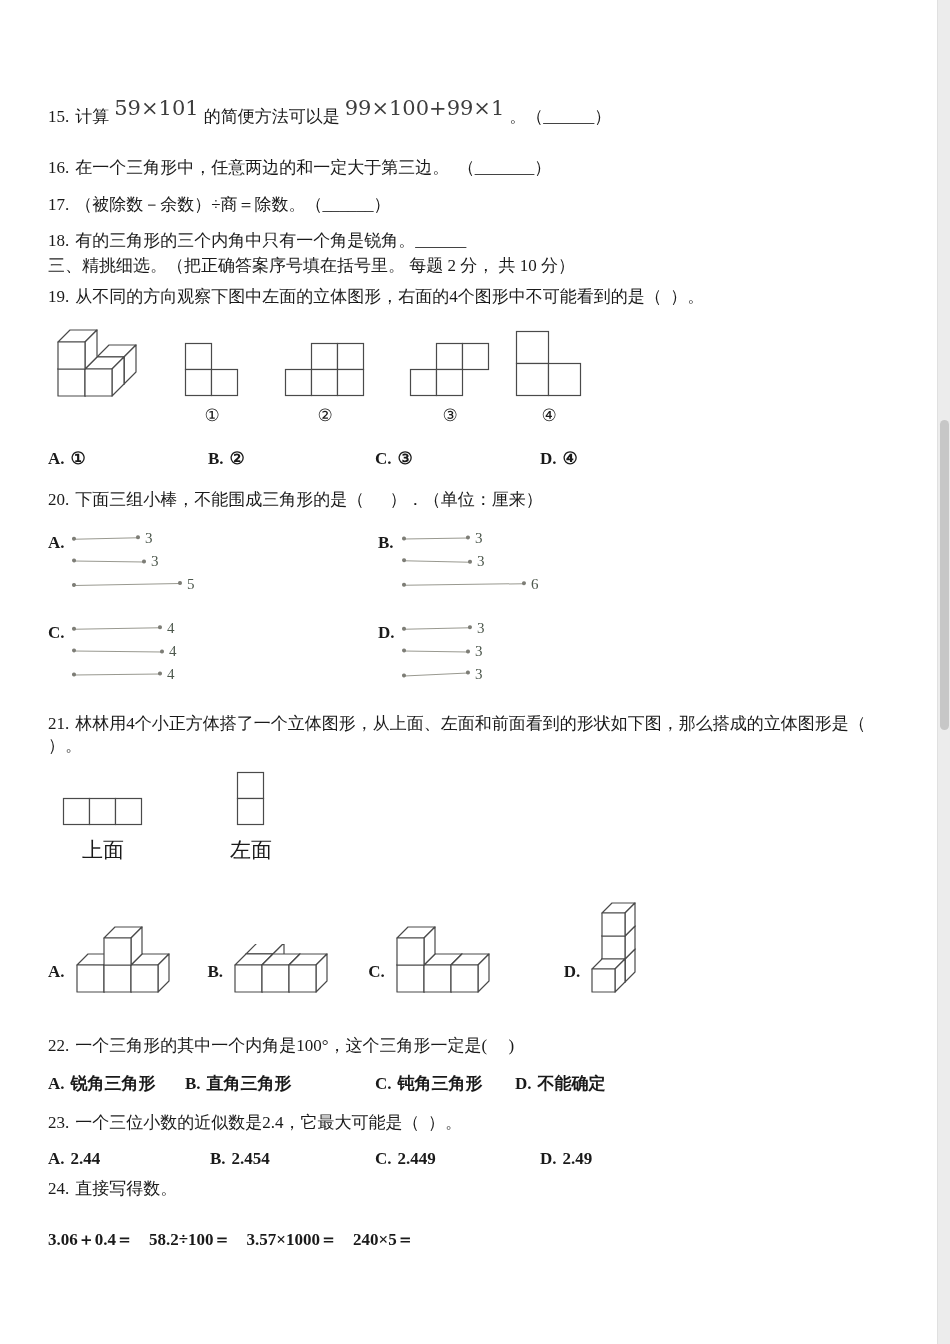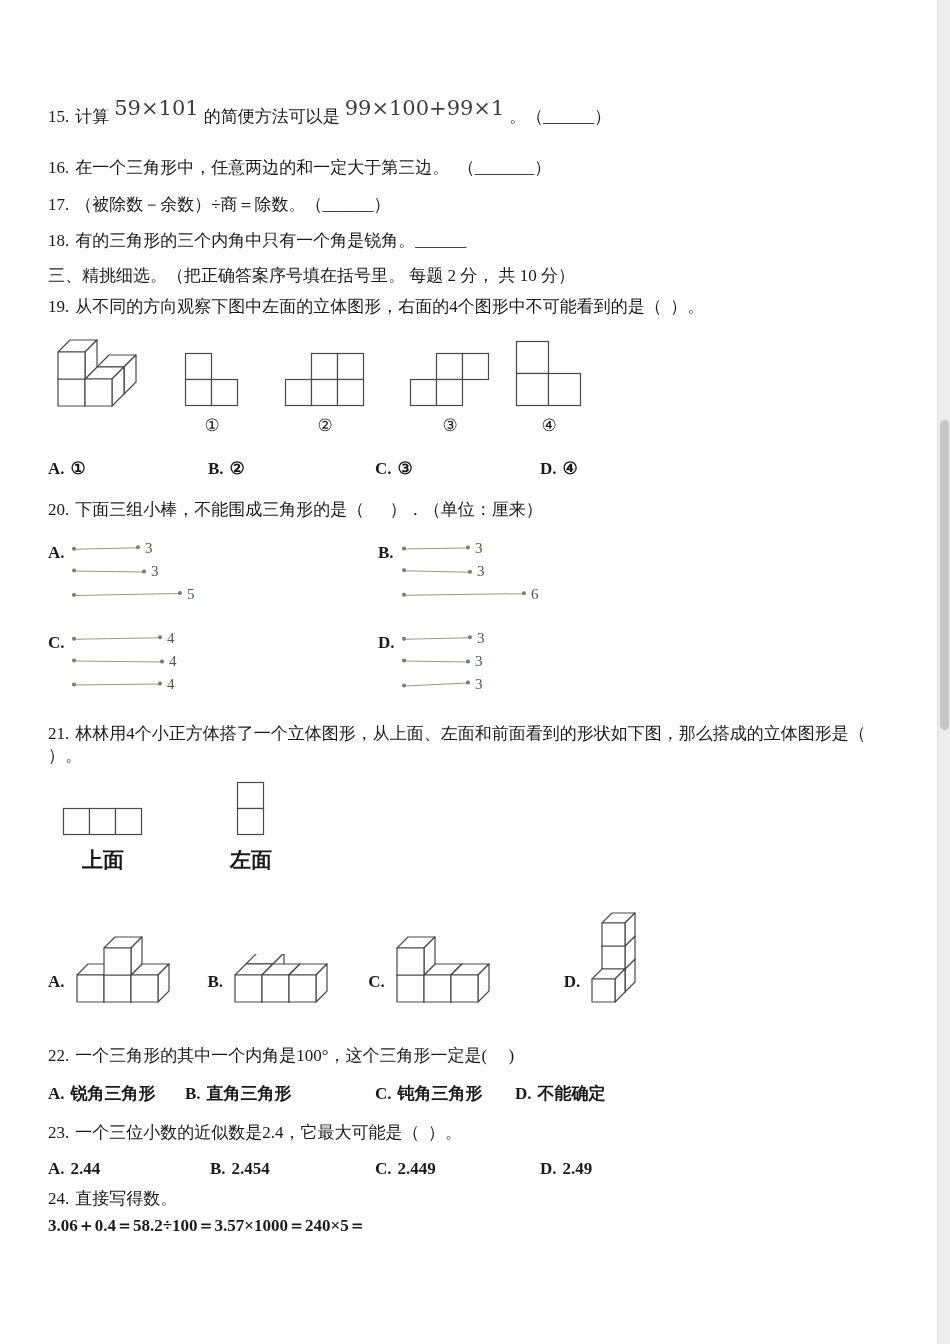--- a/index.html
+++ b/index.html
@@ -13,21 +13,21 @@
   .t { white-space:pre-wrap; }
   .qnum { margin-right:6px; }
   .formula {
     font-family:"DejaVu Serif","Liberation Serif",serif;
     font-size:21px; color:#3d3d3d; position:relative; top:-7px; margin:0 5px;
   }
   
   .figrow { display:flex; align-items:flex-end; }
   .figcol { display:flex; flex-direction:column; align-items:center; justify-content:flex-end; }
   .figlabel { text-align:center; font-size:17px; margin-top:7px; }
-  .viewlabel { text-align:left; font-size:21px; margin-top:9px;font-weight:bold; }
+  .viewlabel { text-align:left; font-size:21px; margin-top:9px; }
   svg.flat rect, svg.cubes polygon { fill:#ffffff; stroke:#4a4a4a; stroke-width:1.2; }
   svg.cubes polygon { stroke-linejoin:round; }
   
   .optrow { display:flex; font-weight:bold; }
   .opt { display:inline-block; }
   .optlabel { font-weight:bold; }
   .optval { margin-left:6px; }
   
   .stickgrid { display:grid; grid-template-columns:330px auto; row-gap:32px; }
   .stickgroup { display:flex; align-items:flex-start; }
@@ -70,21 +70,21 @@
     </p>
 
     <p class="qline" style="margin-top:15px">
       <span class="t qnum">17.</span><span class="t">（被除数－余数）÷商＝除数。（______）</span>
     </p>
 
     <p class="qline" style="margin-top:14px">
       <span class="t qnum">18.</span><span class="t">有的三角形的三个内角中只有一个角是锐角。______</span>
     </p>
 
-    <p class="qline" style="margin-top:12px">
+    <p class="qline" style="margin-top:2px">
       <span class="t">三、精挑细选。（把正确答案序号填在括号里。 每题 2 分， 共 10 分）</span>
     </p>
 
     <p class="qline" style="margin-top:9px">
       <span class="t qnum">19.</span><span class="t">从不同的方向观察下图中左面的立体图形，右面的4个图形中不可能看到的是（  ）。</span>
     </p>
 
     <div class="figrow" style="margin-top:16px">
       <svg id="fig-q19-solid" class="cubes" width="88" height="78" style="margin-left:6px; margin-bottom:24px">
           <polygon points="43,33 55,21 82,21 70,33"></polygon>
@@ -340,21 +340,21 @@
       <span class="opt" style="width:165px"><span class="t">B.</span><span class="t optval">2.454</span></span>
       <span class="opt" style="width:165px"><span class="t">C.</span><span class="t optval">2.449</span></span>
       <span class="opt"><span class="t">D.</span><span class="t optval">2.49</span></span>
     </div>
 
 
     <p class="qline" style="margin-top:9px">
       <span class="t qnum">24.</span><span class="t">直接写得数。</span>
     </p>
 
-    <div class="optrow" style="margin-top:4px; ">
+    <div class="optrow" style="margin-top:28px; gap:16px">
       <span class="opt t">3.06＋0.4＝</span>
       <span class="opt t">58.2÷100＝</span>
       <span class="opt t">3.57×1000＝</span>
       <span class="opt t">240×5＝</span>
     </div>
 
   </div>
 
   <div class="scrollbar">
     <div class="scrollbar-thumb"></div>

